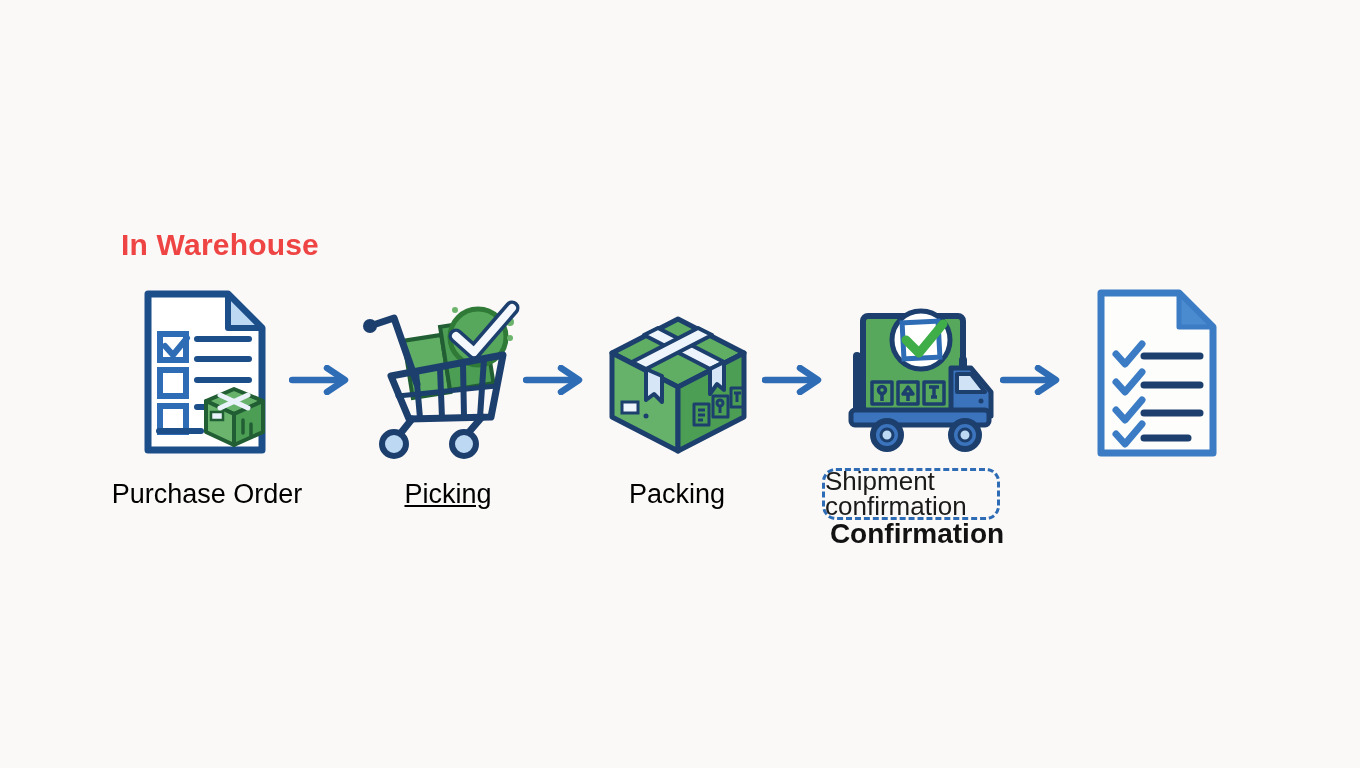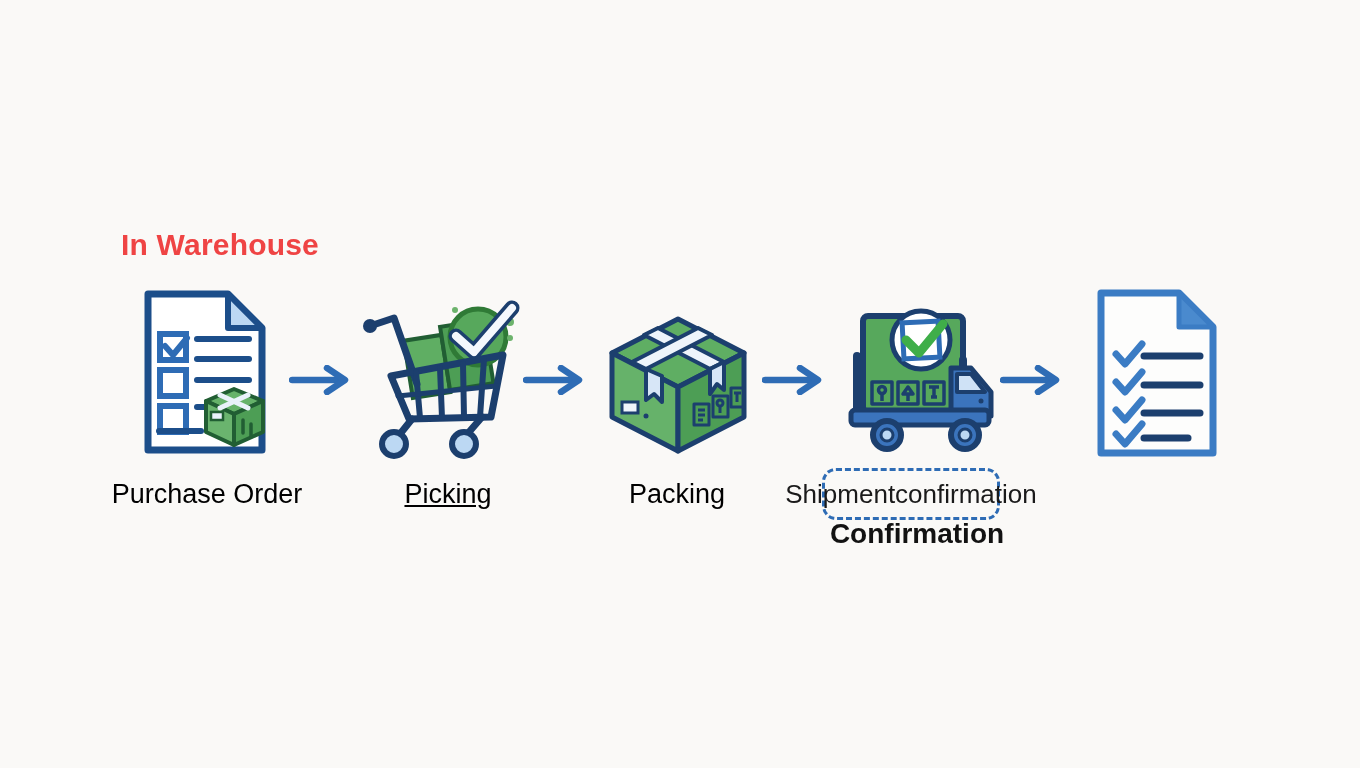--- a/index.html
+++ b/index.html
@@ -38,22 +38,21 @@
   .lbl-pack    { left: 577px; width: 200px; }
   .lbl-invoice { left: 1055px;width: 200px; }
   .ship-box {
     position: absolute;
     left: 822px; top: 468px;
     width: 178px; height: 52px;
     border: 3px dashed #2e6cb5;
     border-radius: 14px;
     box-sizing: border-box;
     display: flex;
-    flex-direction: row;
-    align-items: center;
+    flex-direction: column;
     justify-content: center;
   }
   .ship-box .line {
     font-size: 26px;
     line-height: 25px;
     color: #1a1a1a;
     white-space: nowrap;
   }
   .lbl-confirmation {
     position: absolute;

